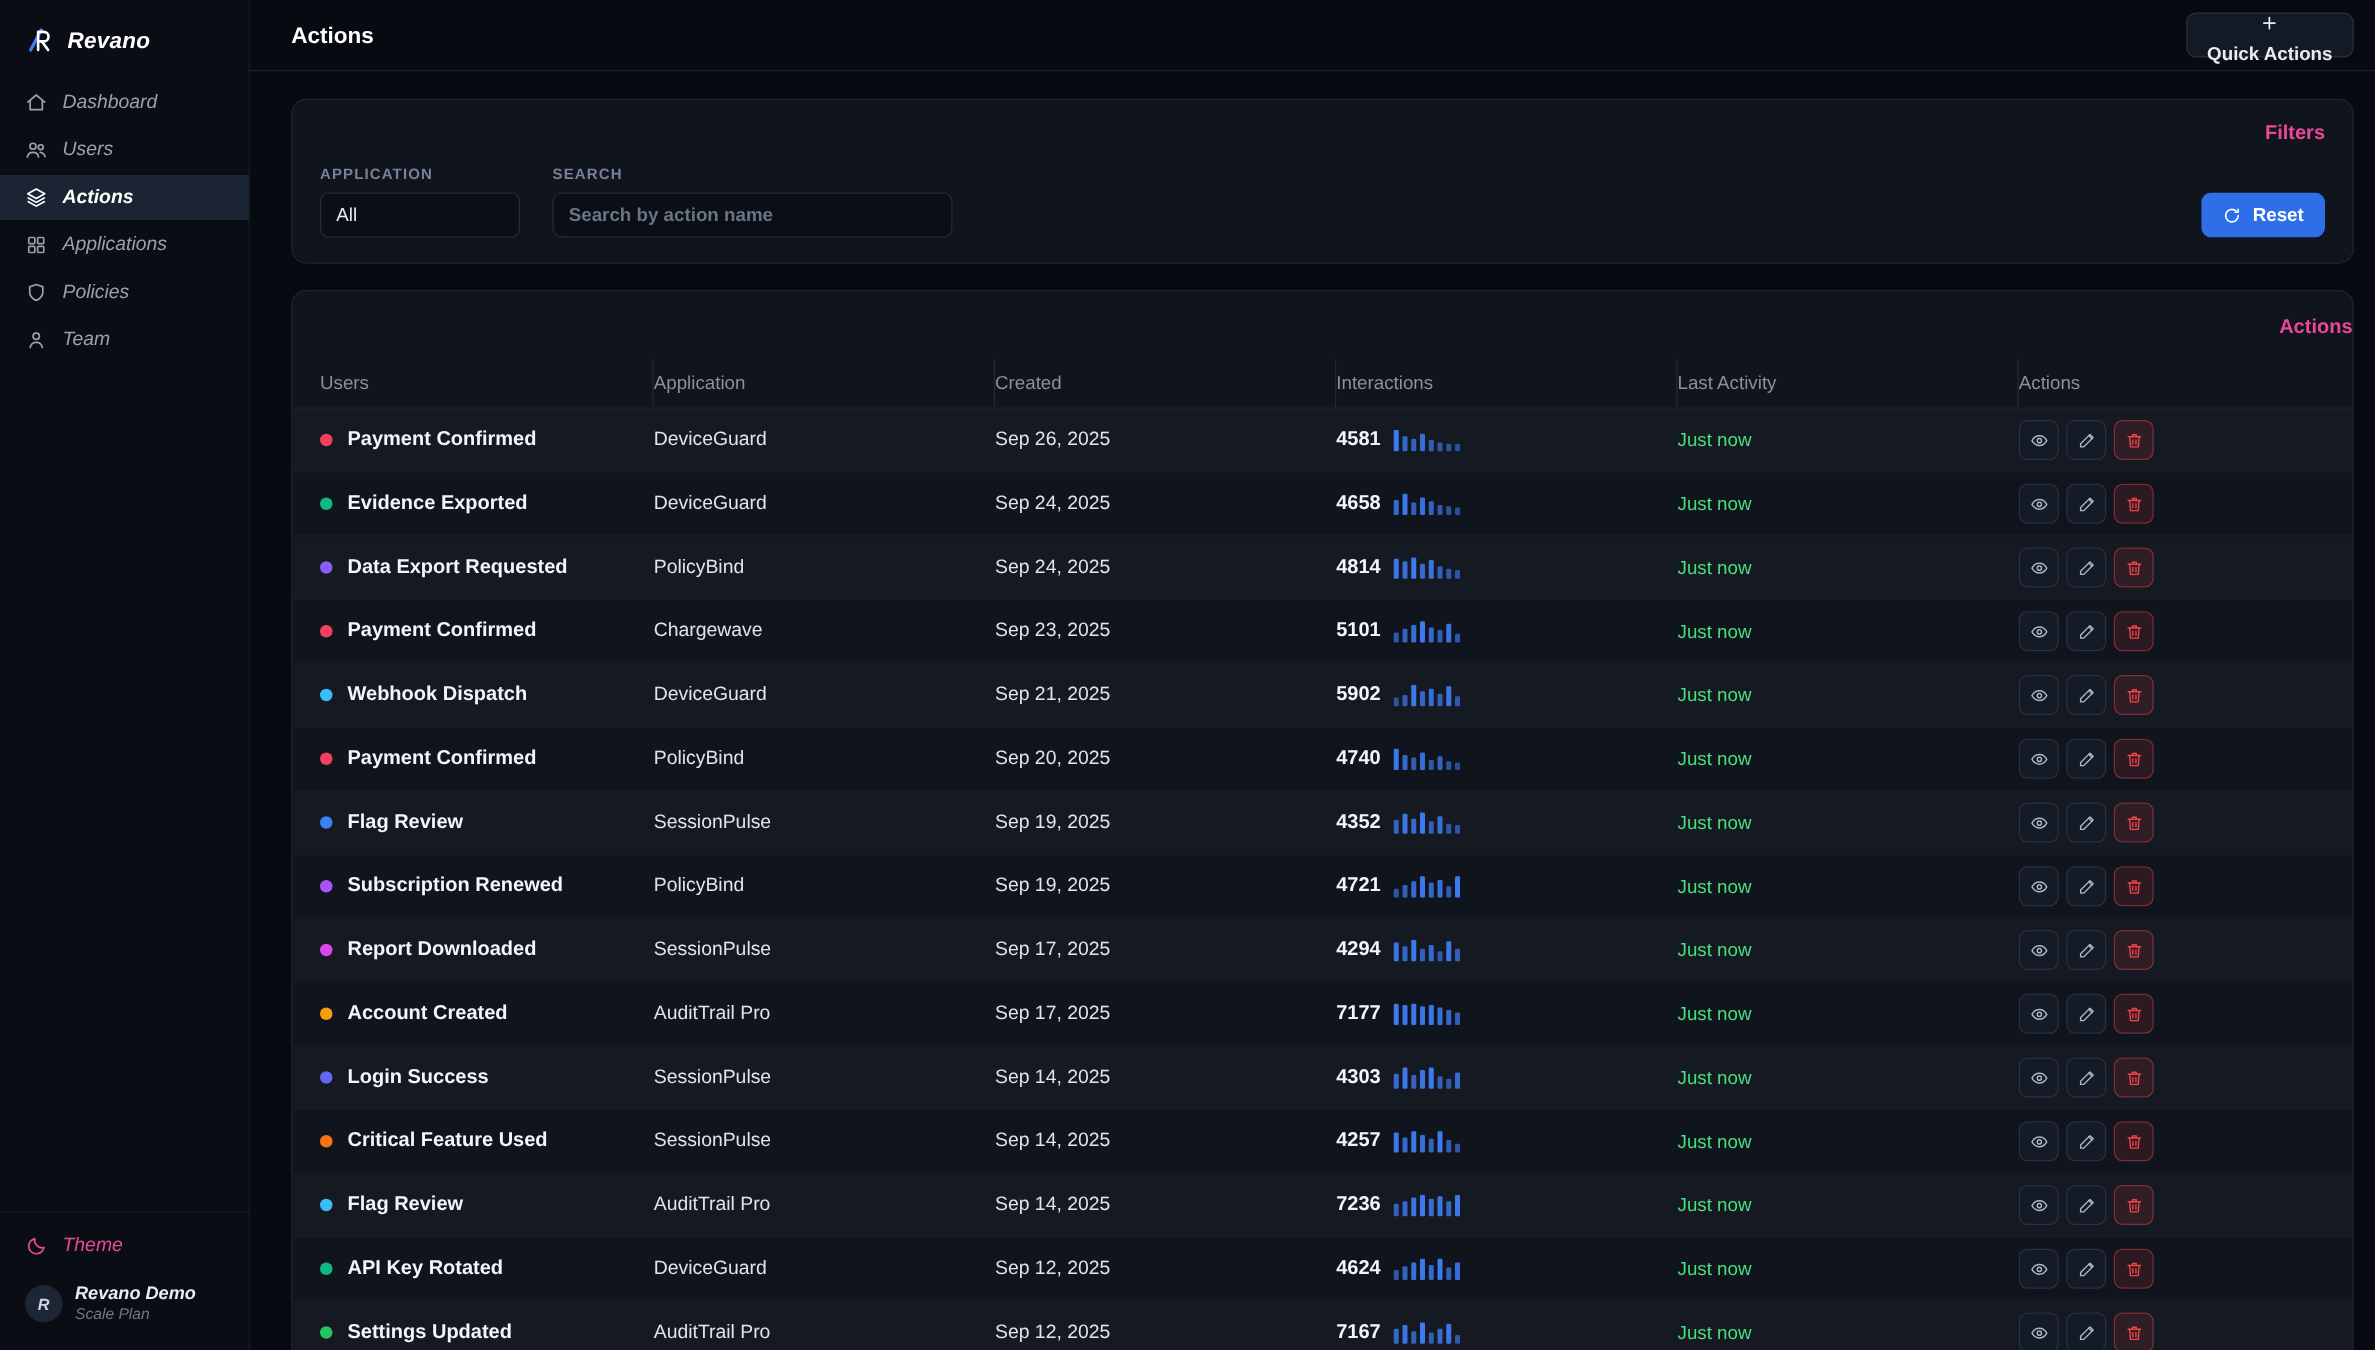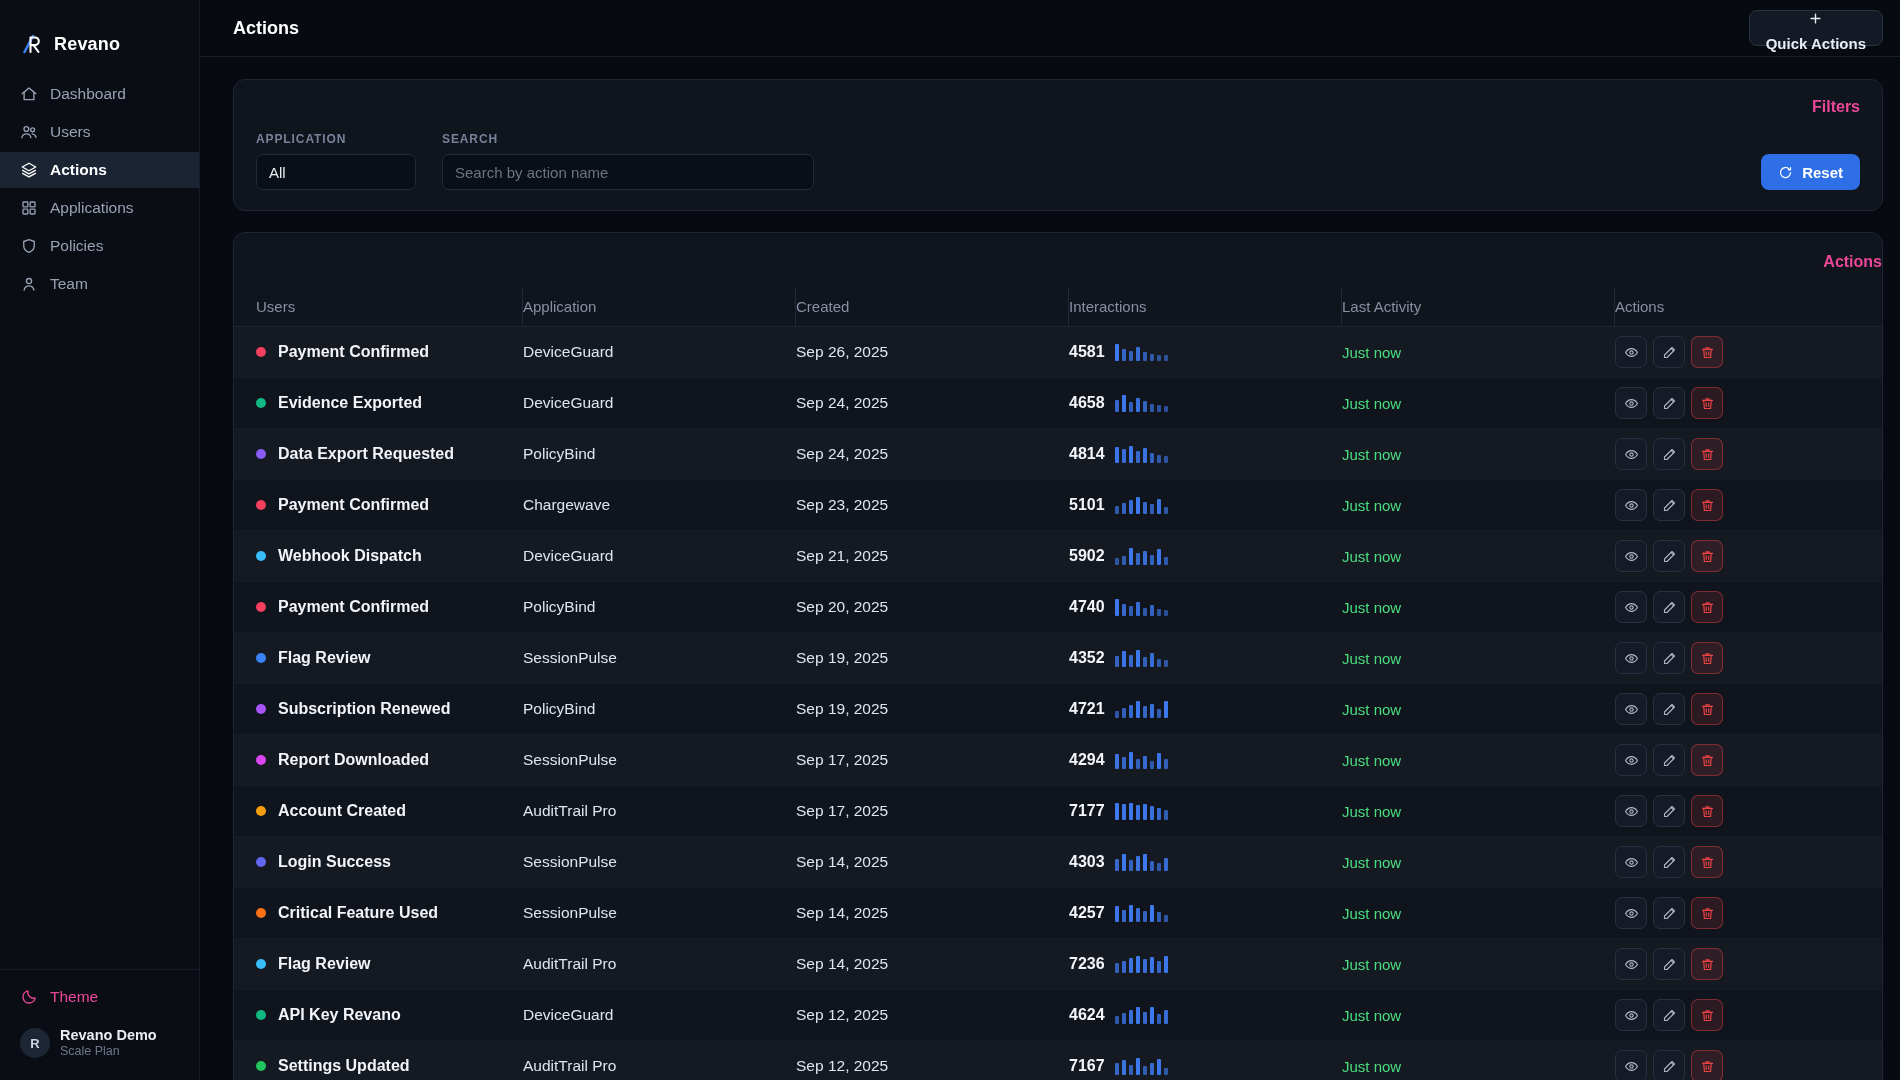--- a/index.html
+++ b/index.html
@@ -11,22 +11,23 @@
     font-family: "Liberation Sans", sans-serif;
   }
   svg { display: block; }
 
   
   .sidebar {
     width: 200px; min-width: 200px;
     background: #0a0d14;
     border-right: 1px solid #171d28;
     display: flex; flex-direction: column;
-    padding-top: 28px;
+    padding-top: 16px;
     height: 1080px;
+    font-style: italic;
   }
   .brand { display: flex; align-items: center; gap: 10px; padding: 4px 20px 20px; }
   .brand-mark { width: 24px; height: 24px; }
   .brand-name { font-size: 18px; font-weight: 700; color: #ffffff; letter-spacing: .2px; }
   .nav { display: flex; flex-direction: column; gap: 2px; }
   .nav-item {
     display: flex; align-items: center; gap: 12px;
     height: 36px; padding: 0 20px;
     color: #98a1b2; font-size: 15.5px; cursor: pointer;
   }
@@ -77,21 +78,21 @@
   .field { display: flex; flex-direction: column; gap: 8px; }
   .field-label { font-size: 12px; font-weight: 700; letter-spacing: .9px; color: #78829a; }
   .select, .input {
     height: 36px; background: #0a0e16;
     border: 1px solid #232b3b; border-radius: 7px;
     color: #e8ecf3; font-size: 15px; padding: 0 12px;
     display: flex; align-items: center;
     font-family: "Liberation Sans", sans-serif;
   }
   .select { width: 160px; cursor: pointer; }
-  .input { width: 372px; cursor: text; }
+  .input { width: 320px; cursor: text; font-weight: bold; }
   .input::placeholder { color: #6b7483; }
 
   
   .table-card { padding-top: 20px; overflow: hidden; }
   .table-card .card-title { margin: 0 0 16px 22px; }
   .thead, .trow {
     display: grid;
     grid-template-columns: 267px 273px 273px 273px 273px 1fr;
     padding-left: 22px;
     align-items: center;
@@ -848,21 +849,21 @@
                   <path d="M6 7l1 13h10l1-13"></path>
                   <path d="M10 11v5.5M14 11v5.5"></path>
                 </svg>
       </button>
     </div>
   </div>
 
   <div class="trow">
     <div class="name-cell">
       <span class="dot" style="background: rgb(16, 185, 129);"></span>
-      <span class="name">API Key Revano</span>
+      <span class="name">API Key Rotated</span>
     </div>
     <div class="app">DeviceGuard</div>
     <div class="created">Sep 12, 2025</div>
     <div class="inter">
       <span class="count">4624</span>
       <span class="spark">
                 <span class="bar" style="height: 8.2px; opacity: 0.65;"></span>
                 <span class="bar" style="height: 11px; opacity: 0.75;"></span>
                 <span class="bar" style="height: 14.5px; opacity: 0.88;"></span>
                 <span class="bar" style="height: 16.6px; opacity: 0.95;"></span>

